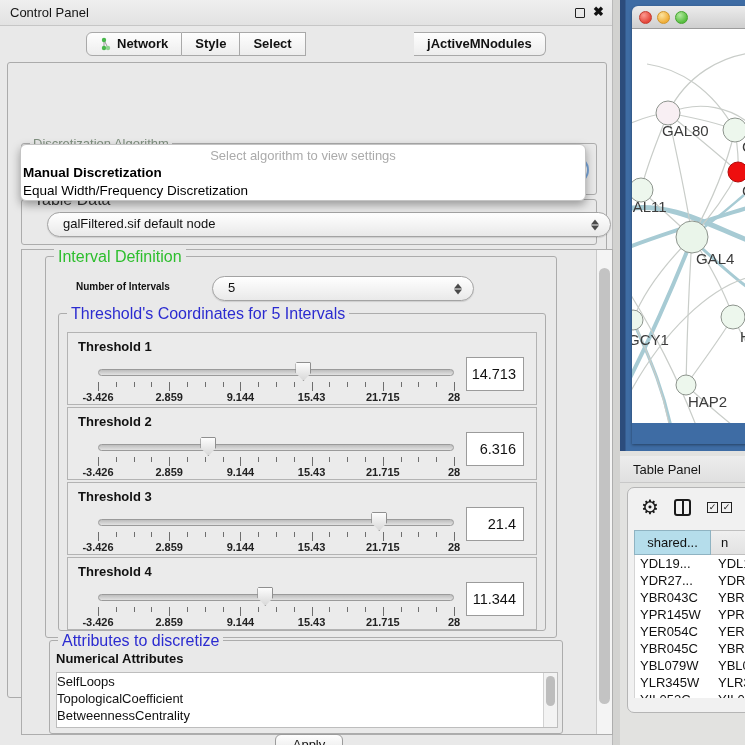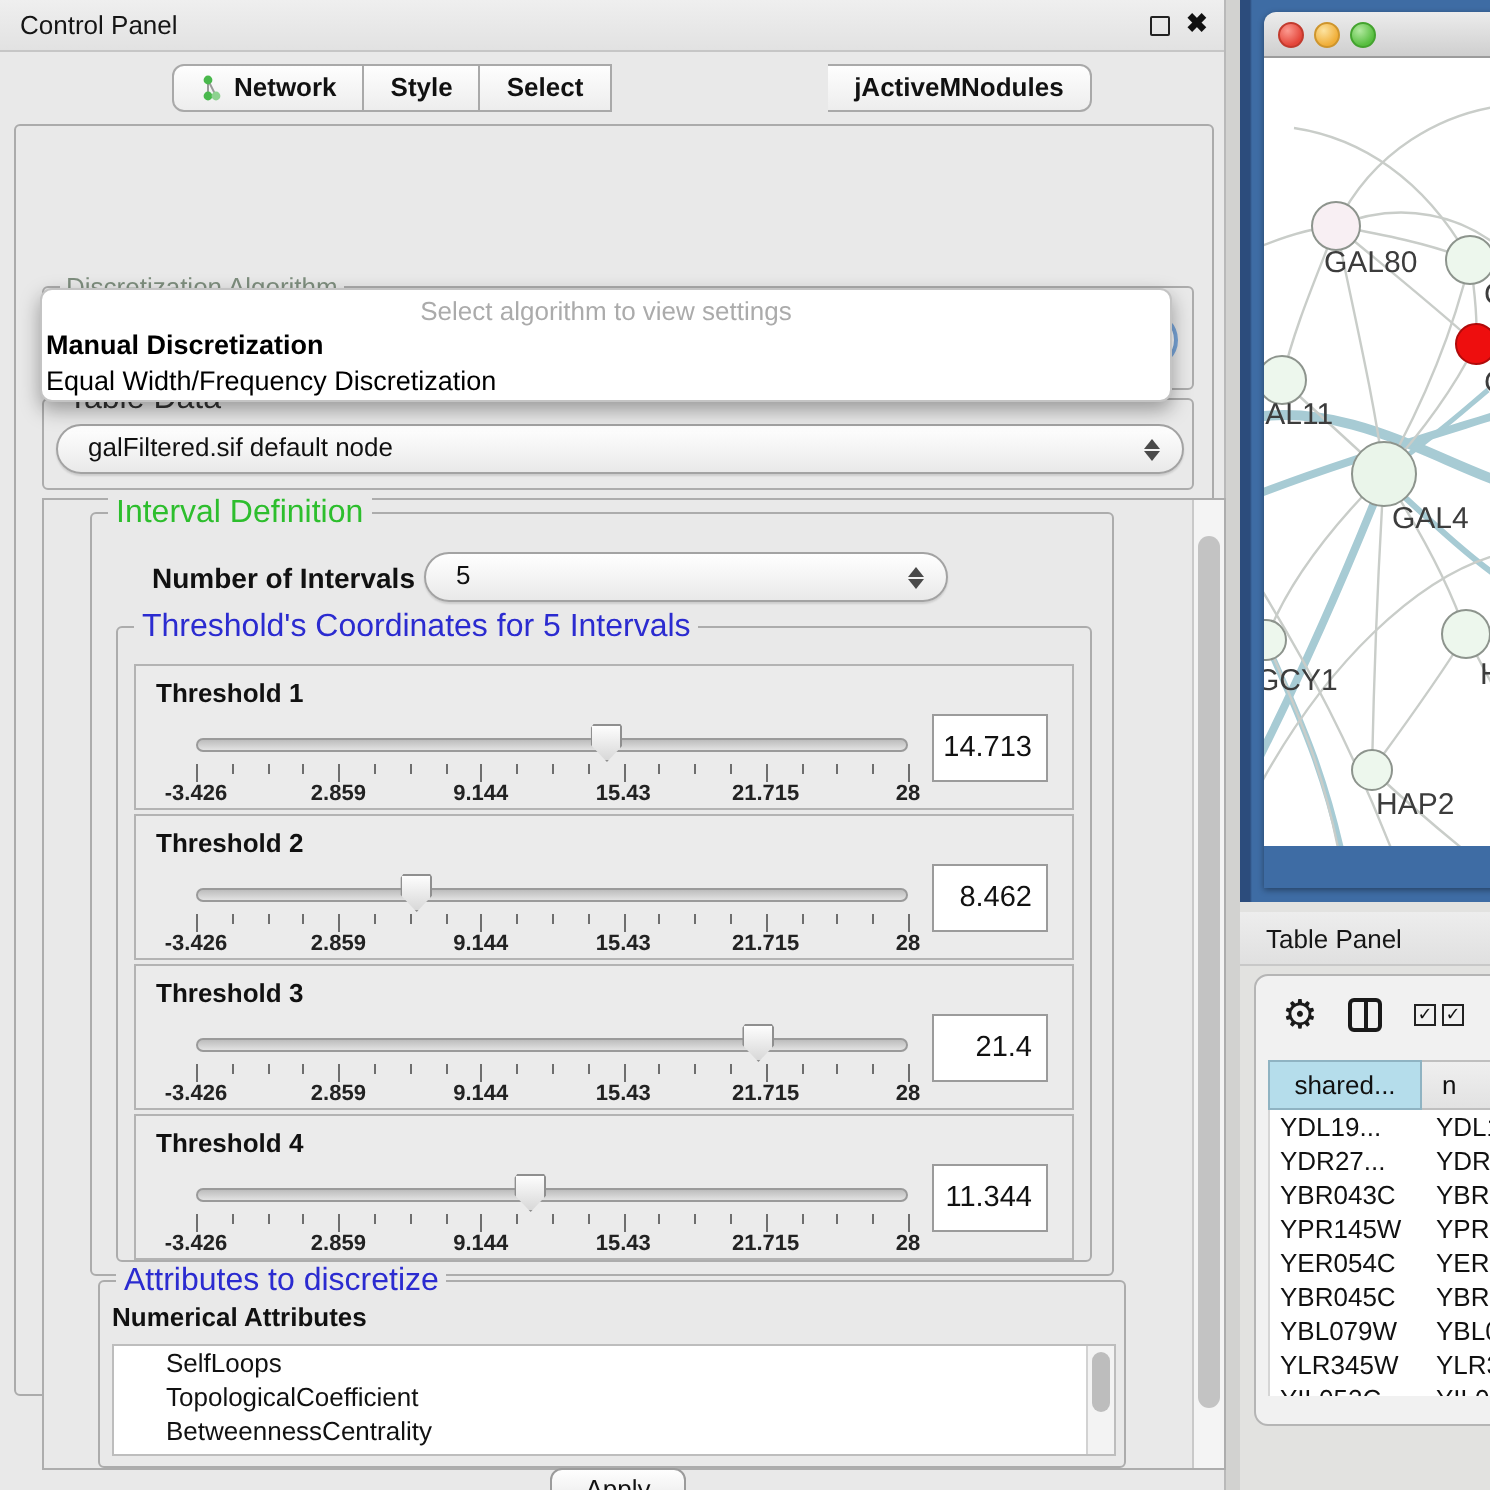--- a/index.html
+++ b/index.html
@@ -46,49 +46,49 @@
   #alg-combo { left:21px; top:93px; width:560px; height:28px; border:2px solid #79A6DA; border-radius:14px; background:#FFF; position:absolute; }
 
   
   #alg-popup { position:absolute; left:12px; top:81px; width:566px; height:57px; background:#FFFFFF; border:1px solid #C4C4C4; border-radius:6px; box-shadow:0 4px 10px rgba(0,0,0,.35); z-index:60; padding-top:2px; }
   #alg-popup .ph { text-align:center; color:#ABABAB; font-size:13px; height:17px; line-height:17px; }
   #alg-popup .opt { padding-left:2px; font-size:13.5px; height:18px; line-height:18px; color:#000; }
   #alg-popup .opt.b { font-weight:bold; }
 
   
   #tabledata-group { left:13px; top:136px; width:576px; height:46px; }
-  #tabledata-combo { left:20px; top:149px; width:564px; height:25px; }
+  #tabledata-combo { left:39px; top:149px; width:564px; height:25px; }
 
   
   #content { position:absolute; left:13px; top:186px; width:592px; height:486px; border:1px solid #ADADAD; background:#E9E9E9; }
   #content-vscroll { position:absolute; right:0; top:0; width:16px; height:100%; background:#F4F4F4; border-left:1px solid #C9C9C9; }
   #content-vscroll .thumb { position:absolute; left:2px; top:18px; width:11px; height:436px; background:#C3C3C3; border-radius:6px; }
 
   #interval-group { left:23px; top:6px; width:512px; height:382px; }
-  #noi-label { position:absolute; left:30px; top:24px; font-weight:bold; font-size:14px; }
+  #noi-label { position:absolute; left:30px; top:24px; font-weight:bold; font-size:10px; }
   #noi-combo { left:166px; top:19px; width:262px; height:25px; }
 
   #coords-group { left:12px; top:56px; width:488px; height:318px; }
 
   .thr-panel { position:absolute; left:8px; width:470px; height:73px; border:1px solid #B3B3B3; background:#EBEBEB; }
   .thr-label { position:absolute; left:10px; top:6px; font-weight:bold; font-size:13px; }
   .thr-zone { position:absolute; left:30px; top:0; width:356px; height:73px; }
   .thr-track { position:absolute; left:0; top:36px; width:100%; height:7px; border:1px solid #9A9A9A; border-radius:4px; background:linear-gradient(#BDBDBD,#E2E2E2); }
   .thr-thumb { position:absolute; top:29px; width:16px; height:19px; transform:translateX(-50%); background:linear-gradient(#FDFDFD,#D8D8D8); border:1px solid #8F8F8F; clip-path:polygon(8% 0,92% 0,100% 10%,100% 55%,50% 100%,0 55%,0 10%); }
   .thr-ticks { position:absolute; left:0; top:49px; width:100%; height:9px; }
   .thr-ticks .tick { position:absolute; top:0; width:1px; height:5px; background:#6E6E6E; }
   .thr-ticks .tick.major { height:9px; }
   .thr-scale { position:absolute; left:0; top:58px; width:100%; height:12px; }
   .thr-scale span { position:absolute; transform:translateX(-50%); font-size:11px; font-weight:bold; color:#222; white-space:nowrap; }
   .thr-valuebox { position:absolute; left:398px; top:24px; width:58px; height:34px; background:#FFF; border:1px solid #9B9B9B; font-size:14.5px; line-height:32px; text-align:right; padding-right:7px; }
 
   #attrs-group { left:27px; top:390px; width:514px; height:94px; background:#E9E9E9; }
   #attrs-title { position:absolute; left:6px; top:10px; font-weight:bold; font-size:13px; }
   #attrs-list { position:absolute; left:6px; top:31px; width:502px; height:56px; background:#FFF; border:1px solid #BDBDBD; overflow:hidden; }
-  .attr-item { padding-left:26px; height:17px; line-height:17px; font-size:13px; }
+  .attr-item { height:17px; line-height:17px; font-size:13px; }
   #attrs-vscroll { position:absolute; right:0; top:0; width:14px; height:100%; background:#F3F3F3; border-left:1px solid #D2D2D2; }
   #attrs-vscroll .thumb { position:absolute; left:2px; top:3px; width:9px; height:30px; background:#BDBDBD; border-radius:5px; }
 
   #apply-btn { position:absolute; left:267px; top:671px; width:68px; height:22px; background:linear-gradient(#FEFEFE,#E6E6E6); border:1px solid #9B9B9B; border-radius:6px; text-align:center; line-height:20px; font-size:13px; }
 
   
   #gap-strip { position:absolute; left:613px; top:0; width:7px; height:745px; background:#D2D2D0; }
   #netframe { position:absolute; left:620px; top:0; width:125px; height:451px; background:linear-gradient(90deg,#2C4C7C 0px,#2C4C7C 5px,#3E6CA4 6px); }
   #netwin { position:absolute; left:12px; top:6px; width:120px; height:438px; border-radius:6px 0 0 0; overflow:hidden; box-shadow:0 1px 3px rgba(0,0,0,.4); }
   #netwin-titlebar { position:absolute; left:0; top:0; width:100%; height:23px; background:linear-gradient(#ECECEC,#CFCFCF); border-bottom:1px solid #9C9C9C; }
@@ -266,21 +266,21 @@
                     <div class="thr-scale">
                       <span style="left: 0%;">-3.426</span>
                       <span style="left: 20%;">2.859</span>
                       <span style="left: 40%;">9.144</span>
                       <span style="left: 60%;">15.43</span>
                       <span style="left: 80%;">21.715</span>
                       <span style="left: 100%;">28</span>
                     </div>
                     <div class="thr-thumb" style="left: 30.9998%;"></div>
                   </div>
-                  <div class="thr-valuebox">8.462</div>
+                  <div class="thr-valuebox">6.316</div>
                 </div>
                 <div class="thr-panel" style="top: 168px;">
                   <div class="thr-label">Threshold 3</div>
                   <div class="thr-zone">
                     <div class="thr-track"></div>
                     <div class="thr-ticks">
                       <div class="tick major" style="left: 0%;"></div>
                       <div class="tick" style="left: 5%;"></div>
                       <div class="tick" style="left: 10%;"></div>
                       <div class="tick" style="left: 15%;"></div>

